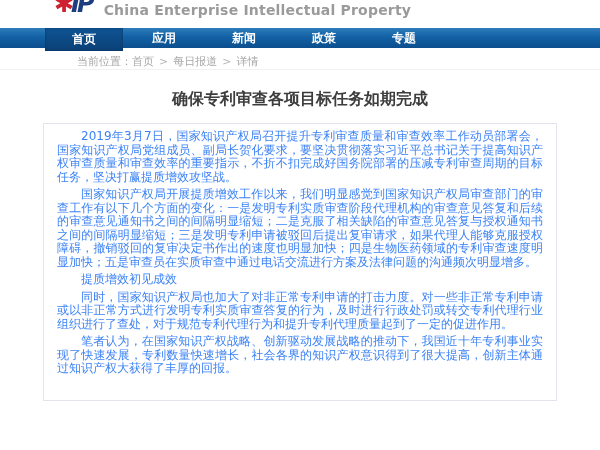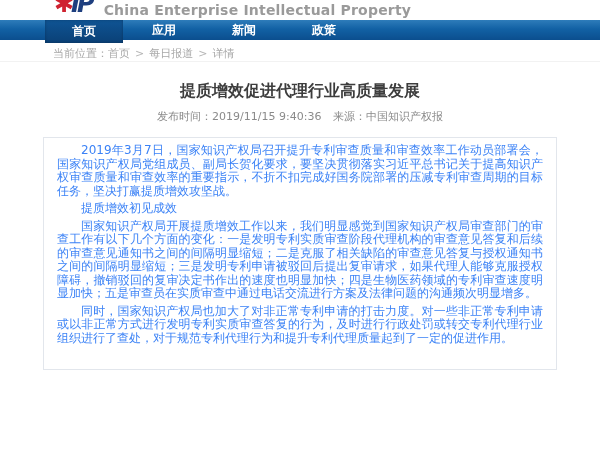--- a/index.html
+++ b/index.html
@@ -1,36 +1,36 @@
 <!DOCTYPE html>
 <html><head>
 <meta charset="utf-8">
 <style>
   * { margin:0; padding:0; box-sizing:border-box; }
   html,body { width:600px; height:450px; overflow:hidden; background:#ffffff;
     font-family:"DejaVu Sans","Liberation Sans",sans-serif; }
 
   
-  .site-header { height:20px; background:#ffffff; position:relative; overflow:hidden; }
+  .site-header { height:28px; background:#ffffff; position:relative; overflow:hidden; }
   .logo { position:absolute; left:54px; top:-9px; display:flex; align-items:flex-start; cursor:pointer; }
   .logo-mark { font-size:24px; line-height:26px; letter-spacing:-3px; white-space:nowrap; }
   .logo-mark .star { color:#cf2230; font-weight:bold; }
   .logo-mark .ip   { color:#1e3f7f; font-weight:bold; font-style:italic; }
   .logo-en { margin-left:12px; margin-top:11px; font-size:14px; color:#9a9a9a; letter-spacing:.2px; white-space:nowrap;font-weight:bold; }
 
   
   .main-nav { height:20px; background:linear-gradient(180deg,#2e7cba 0%,#1261a4 45%,#0b4e8e 100%);
     display:flex; align-items:stretch; padding-left:45px; position:relative; }
   .nav-item { width:78px; margin-right:2px; color:#ffffff; font-size:12px; font-weight:bold;
     display:flex; align-items:center; justify-content:center; text-decoration:none; cursor:pointer; }
   .nav-item.active { background:linear-gradient(180deg,#0f5494 0%,#0a4076 100%);
     height:23px; box-shadow:inset 0 0 3px rgba(0,0,0,.25); z-index:2; }
 
   
-  .breadcrumb { height:22px; padding:6px 0 0 53px; font-size:11px; color:#a8a8a8;
+  .breadcrumb { height:22px; padding:6px 0 0 77px; font-size:11px; color:#a8a8a8;
     border-bottom:1px solid #f2f2f2; background:#fff; white-space:nowrap; }
   .breadcrumb a { color:#a8a8a8; text-decoration:none; cursor:pointer; }
   .breadcrumb .sep { margin:0 5px; color:#b5b5b5; }
   .breadcrumb .current { color:#a8a8a8; }
 
   
   .article-title { margin-top:19px; text-align:center; font-size:16px; font-weight:bold; color:#3d3d3d; }
   .article-meta { margin-top:7px; text-align:center; font-size:11px; color:#8a8a8a; }
   .article-meta .grp + .grp { margin-left:8px; }
 
@@ -48,32 +48,30 @@
     <span class="logo-mark"><span class="star">✱</span><span class="ip">IP</span></span>
     <span class="logo-en">China Enterprise Intellectual Property</span>
   </div>
 </header>
 
 <nav class="main-nav">
   <a class="nav-item active">首页</a>
   <a class="nav-item">应用</a>
   <a class="nav-item">新闻</a>
   <a class="nav-item">政策</a>
+  <a class="nav-item">专题</a>
 </nav>
 
 <div class="breadcrumb">
   <span>当前位置：</span><a>首页</a><span class="sep">&gt;</span><a>每日报道</a><span class="sep">&gt;</span><span class="current">详情</span>
 </div>
 
 <main class="article">
-  <h1 class="article-title">提质增效促进代理行业高质量发展</h1>
-  <div class="article-meta">
-    <span class="grp"><span>发布时间：</span><span>2019/11/15 9:40:36</span></span>
-    <span class="grp"><span>来源：</span><span>中国知识产权报</span></span>
-  </div>
+  <h1 class="article-title">确保专利审查各项目标任务如期完成</h1>
 
   <div class="content-box">
     <p>2019年3月7日，国家知识产权局召开提升专利审查质量和审查效率工作动员部署会，国家知识产权局党组成员、副局长贺化要求，要坚决贯彻落实习近平总书记关于提高知识产权审查质量和审查效率的重要指示，不折不扣完成好国务院部署的压减专利审查周期的目标任务，坚决打赢提质增效攻坚战。</p>
+    <p>国家知识产权局开展提质增效工作以来，我们明显感觉到国家知识产权局审查部门的审查工作有以下几个方面的变化：一是发明专利实质审查阶段代理机构的审查意见答复和后续的审查意见通知书之间的间隔明显缩短；二是克服了相关缺陷的审查意见答复与授权通知书之间的间隔明显缩短；三是发明专利申请被驳回后提出复审请求，如果代理人能够克服授权障碍，撤销驳回的复审决定书作出的速度也明显加快；四是生物医药领域的专利审查速度明显加快；五是审查员在实质审查中通过电话交流进行方案及法律问题的沟通频次明显增多。</p>
     <p>提质增效初见成效</p>
-    <p>国家知识产权局开展提质增效工作以来，我们明显感觉到国家知识产权局审查部门的审查工作有以下几个方面的变化：一是发明专利实质审查阶段代理机构的审查意见答复和后续的审查意见通知书之间的间隔明显缩短；二是克服了相关缺陷的审查意见答复与授权通知书之间的间隔明显缩短；三是发明专利申请被驳回后提出复审请求，如果代理人能够克服授权障碍，撤销驳回的复审决定书作出的速度也明显加快；四是生物医药领域的专利审查速度明显加快；五是审查员在实质审查中通过电话交流进行方案及法律问题的沟通频次明显增多。</p>
     <p>同时，国家知识产权局也加大了对非正常专利申请的打击力度。对一些非正常专利申请或以非正常方式进行发明专利实质审查答复的行为，及时进行行政处罚或转交专利代理行业组织进行了查处，对于规范专利代理行为和提升专利代理质量起到了一定的促进作用。</p>
+    <p>笔者认为，在国家知识产权战略、创新驱动发展战略的推动下，我国近十年专利事业实现了快速发展，专利数量快速增长，社会各界的知识产权意识得到了很大提高，创新主体通过知识产权大获得了丰厚的回报。</p>
   </div>
 </main>
 
 </body></html>

